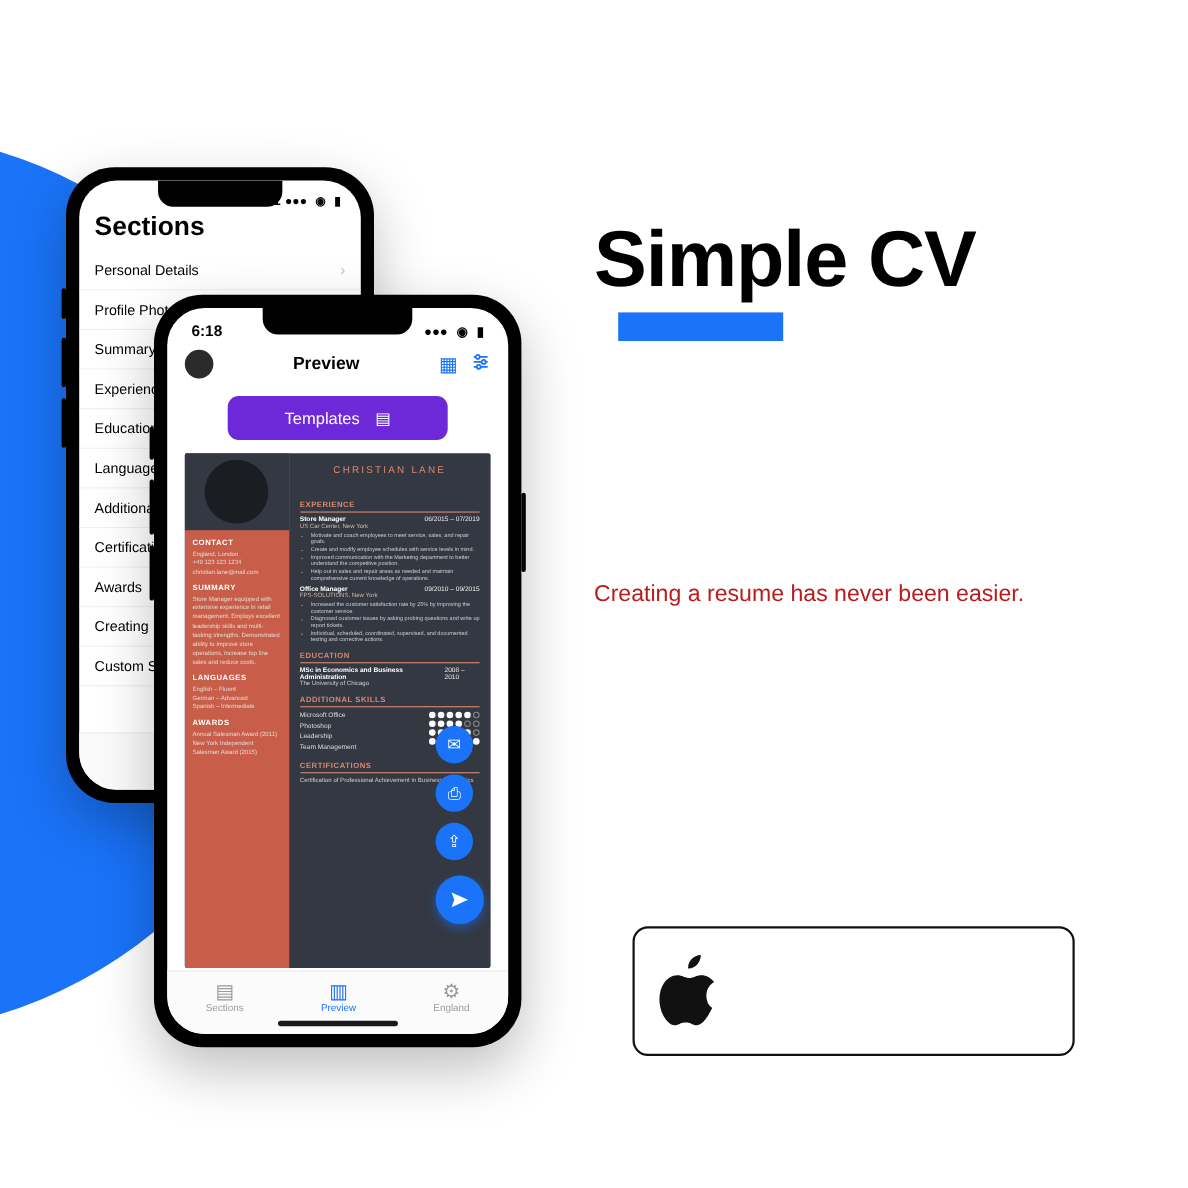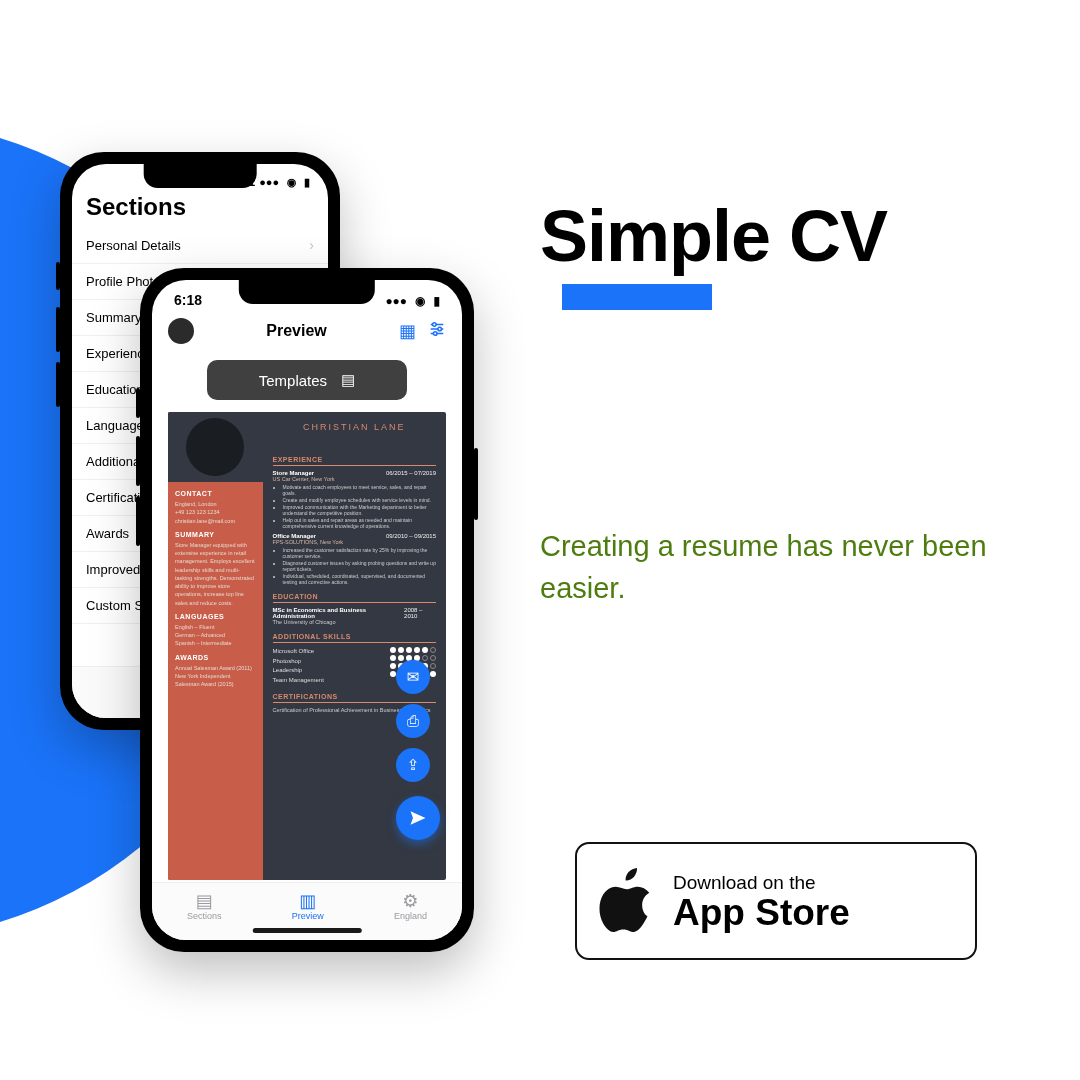--- a/index.html
+++ b/index.html
@@ -20,21 +20,21 @@
   .headline {
     position: absolute; left: 540px; top: 195px;
     font-size: 72px; font-weight: 800; letter-spacing: -1px;
   }
   .accent-bar {
     position: absolute; left: 562px; top: 284px;
     width: 150px; height: 26px; background: #1a73f8;
   }
   .tagline {
     position: absolute; left: 540px; top: 525px;
-    width: 480px; font-size: 29px; color: #4d7c0f; line-height: 1.45;
+    width: 480px; font-size: 21px; color: #b91c1c; line-height: 1.45;
     font-weight: 400;
   }
   
   .appstore {
     position: absolute; left: 575px; top: 842px;
     width: 402px; height: 118px;
     border: 2px solid #111; border-radius: 14px;
     display: flex; align-items: center; padding: 0 22px;
     gap: 18px; cursor: pointer;
   }
@@ -94,21 +94,21 @@
   .phone2 .sb-l2 { left:-4px; top:168px; width:4px; height:50px; }
   .phone2 .sb-l3 { left:-4px; top:228px; width:4px; height:50px; }
   .phone2 .sb-r  { right:-4px; top:180px; width:4px; height:72px; }
 
   .p2 .status { display:flex; justify-content:space-between; align-items:center; padding: 12px 22px 2px; font-weight:600; font-size:14px; }
   .p2 .status .icons span{ margin-left:4px; font-size:12px;}
   .p2 .nav { display:flex; align-items:center; justify-content:space-between; padding: 8px 16px 10px;}
   .p2 .nav .avatar{ width:26px;height:26px;border-radius:50%;background:#2b2b2b;}
   .p2 .nav .title{ font-weight:700; font-size:16px;}
   .p2 .nav .ricons{ display:flex; gap:12px; color:#1a73f8; font-size:18px;}
-  .p2 .templates{ margin: 6px auto 12px; width:200px; height:40px; background:#404040; color:#fff; border-radius:10px; display:flex; align-items:center; justify-content:center; gap:14px; font-size:15px; font-weight:500;}
+  .p2 .templates{ margin: 6px auto 12px; width:200px; height:40px; background:#6d28d9; color:#fff; border-radius:10px; display:flex; align-items:center; justify-content:center; gap:14px; font-size:15px; font-weight:500;}
   .p2 .preview-img { margin: 0 16px 14px; height: 468px; border-radius:2px; overflow:hidden; display:flex; background:#333842; font-size:6px; color:#e6d7cf;}
   .p2 .pv-left{ width:34%; background:#c85e4a; padding:8px 7px; position:relative;}
   .p2 .pv-left .photo{ width:62px;height:62px;border-radius:50%;background:#1f232a; margin:-8px 0 8px -7px; padding:0; position:relative; left:0; top:0; border:none;}
   .p2 .pv-left .photo{ margin: -8px -7px 8px -7px; width: calc(100% + 14px); height:70px; border-radius:0; background:#333842; display:flex; align-items:center; justify-content:center;}
   .p2 .pv-left .photo .circ{ width:58px;height:58px;border-radius:50%;background:#1a1d22;}
   .p2 .pv-left h4{ font-size:7px; letter-spacing:.5px; margin:6px 0 3px; color:#fff;}
   .p2 .pv-left p, .p2 .pv-left div{ font-size:5.5px; line-height:1.5;}
   .p2 .pv-right{ flex:1; padding: 10px 10px;}
   .p2 .pv-right .name{ text-align:center; color:#d9896e; font-size:9px; letter-spacing:2px; margin-bottom:24px;}
   .p2 .pv-right h4{ color:#d9896e; font-size:7px; letter-spacing:.5px; border-bottom:1px solid #d9896e; padding-bottom:2px; margin:8px 0 4px;}
@@ -134,24 +134,20 @@
 <div class="bg-circle"></div>
 
 <div class="headline">Simple CV</div>
 <div class="accent-bar"></div>
 <div class="tagline">Creating a resume has never been easier.</div>
 
 <div class="appstore">
   <svg width="56" height="66" viewBox="0 0 24 29" fill="#111">
     <path d="M16.4 0c.1 1.4-.5 2.8-1.3 3.8-.9 1-2.3 1.8-3.7 1.7-.2-1.4.5-2.8 1.3-3.7C13.6.8 15.1.1 16.4 0zM21 21.2c-.6 1.3-1 1.9-1.7 3.1-1.1 1.7-2.6 3.8-4.5 3.8-1.7 0-2.1-1.1-4.4-1.1s-2.8 1.1-4.4 1.1c-1.9 0-3.3-1.9-4.4-3.6C-1 19.9-.3 14.4 1.6 11.5c1.3-2 3.4-3.3 5.4-3.3 2 0 3.3 1.1 4.9 1.1 1.6 0 2.6-1.1 4.9-1.1 1.8 0 3.6 1 5 2.7-4.4 2.4-3.7 8.6-.8 10.3z"></path>
   </svg>
-  <div class="txt">
-    <div class="l1">Download on the</div>
-    <div class="l2">App Store</div>
-  </div>
 </div>
 
 <div class="phone phone1">
   <div class="side-btn sb-l1"></div>
     <div class="side-btn sb-l2"></div>
     <div class="side-btn sb-l3"></div>
     <div class="side-btn sb-r"></div>
   <div class="screen p1">
     <div class="notch"></div>
     <div class="status">
@@ -186,21 +182,21 @@
         <div class="row">
           <span>Additional Skills</span>
         </div>
         <div class="row">
           <span>Certifications</span>
         </div>
         <div class="row">
           <span>Awards</span>
         </div>
         <div class="row">
-          <span>Improved</span>
+          <span>Creating</span>
         </div>
         <div class="row">
           <span>Custom Section</span>
         </div>
       </div>
     <div class="tabbar">
       <div class="tab">
         <div class="ic">▤</div>
         <div>Sections</div>
       </div>

